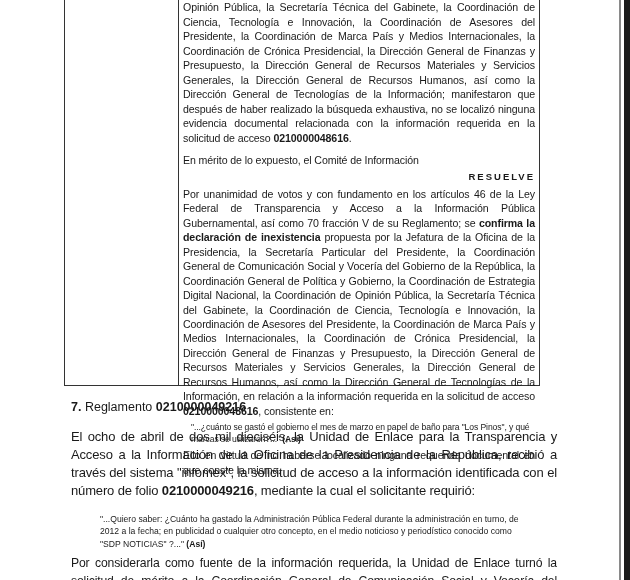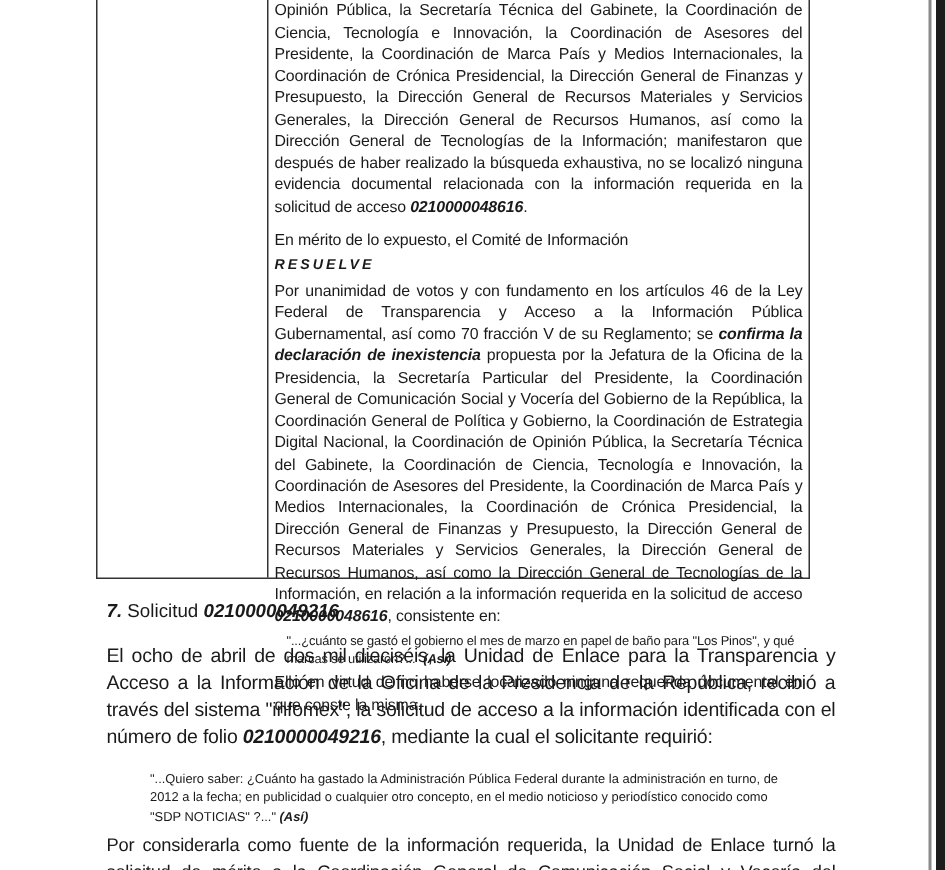--- a/index.html
+++ b/index.html
@@ -16,25 +16,25 @@
     border-left:1px solid #333; border-right:1px solid #333; border-bottom:1px solid #333;
     box-sizing:border-box;
   }
   .table-divider { position:absolute; left:113px; top:0; width:1px; height:100%; background:#333; }
   .table-cell {
     position:absolute; left:118px; top:0; width:352px;
     font-size:10.6px; line-height:14.45px; text-align:justify; letter-spacing:-0.1px;
   }
   .table-cell p { margin:0; }
   .table-cell .gap { margin-top:8px; }
-  .resuelve { text-align:left; font-weight:bold; letter-spacing:2px; font-size:9.5px; margin:3px 0 2px 0 !important;font-style:italic; }
+  .resuelve { text-align:right; font-weight:bold; letter-spacing:2px; font-size:9.5px; margin:3px 0 2px 0 !important; }
   .quote-in-table {
     margin:4px 0 3px 8px !important; font-size:8.6px; line-height:11.5px; text-align:left;
   }
-  b { font-weight:bold;font-style:italic; }
+  b { font-weight:bold; }
 
   .section-heading {
     position:absolute; left:71px; top:398px; font-size:12.5px; line-height:18px;
   }
   .main-paragraph {
     position:absolute; left:71px; top:428px; width:486px;
     font-size:13px; line-height:18px; text-align:justify; letter-spacing:-0.15px;
   }
   .main-paragraph p { margin:0; }
   .request-quote {
@@ -58,21 +58,21 @@
   <div class="table-cell">
     <p style="margin-top:-8px"><span>Gobierno, la Coordinación de Estrategia Digital Nacional, la Coordinación de Opinión Pública, la Secretaría Técnica del Gabinete, la Coordinación de Ciencia, Tecnología e Innovación, la Coordinación de Asesores del Presidente, la Coordinación de Marca País y Medios Internacionales, la Coordinación de Crónica Presidencial, la Dirección General de Finanzas y Presupuesto, la Dirección General de Recursos Materiales y Servicios Generales, la Dirección General de Recursos Humanos, así como la Dirección General de Tecnologías de la Información; manifestaron que después de haber realizado la búsqueda exhaustiva, no se localizó ninguna evidencia documental relacionada con la información requerida en la solicitud de acceso </span><b>0210000048616</b><span>.</span></p>
     <p class="gap">En mérito de lo expuesto, el Comité de Información</p>
     <p class="resuelve">RESUELVE</p>
     <p><span>Por unanimidad de votos y con fundamento en los artículos 46 de la Ley Federal de Transparencia y Acceso a la Información Pública Gubernamental, así como 70 fracción V de su Reglamento; se </span><b>confirma la declaración de inexistencia</b><span> propuesta por la Jefatura de la Oficina de la Presidencia, la Secretaría Particular del Presidente, la Coordinación General de Comunicación Social y Vocería del Gobierno de la República, la Coordinación General de Política y Gobierno, la Coordinación de Estrategia Digital Nacional, la Coordinación de Opinión Pública, la Secretaría Técnica del Gabinete, la Coordinación de Ciencia, Tecnología e Innovación, la Coordinación de Asesores del Presidente, la Coordinación de Marca País y Medios Internacionales, la Coordinación de Crónica Presidencial, la Dirección General de Finanzas y Presupuesto, la Dirección General de Recursos Materiales y Servicios Generales, la Dirección General de Recursos Humanos, así como la Dirección General de Tecnologías de la Información, en relación a la información requerida en la solicitud de acceso </span><b>0210000048616</b><span>, consistente en:</span></p>
     <p class="quote-in-table"><span>"...¿cuánto se gastó el gobierno el mes de marzo en papel de baño para "Los Pinos", y qué marcas se utilizaron?..." </span><b>(Así)</b></p>
     <p>Ello en virtud de no haberse localizado ninguna requerida documental en que conste la misma.</p>
   </div>
 </div>
 
-<div class="section-heading"><b>7.</b><span> Solicitud </span><b>0210000049216</b></div>
+<div class="section-heading"><b>7.</b><span> Reglamento </span><b>0210000049216</b></div>
 
 <div class="main-paragraph">
   <p><span>El ocho de abril de dos mil dieciséis, la Unidad de Enlace para la Transparencia y Acceso a la Información de la Oficina de la Presidencia de la República, recibió a través del sistema "infomex", la solicitud de acceso a la información identificada con el número de folio </span><b>0210000049216</b><span>, mediante la cual el solicitante requirió:</span></p>
 </div>
 
 <div class="request-quote"><span>"...Quiero saber: ¿Cuánto ha gastado la Administración Pública Federal durante la administración en turno, de 2012 a la fecha; en publicidad o cualquier otro concepto, en el medio noticioso y periodístico conocido como "SDP NOTICIAS" ?..." </span><b>(Así)</b></div>
 
 <div class="following-paragraph">
   <p>Por considerarla como fuente de la información requerida, la Unidad de Enlace turnó la solicitud de mérito a la Coordinación General de Comunicación Social y Vocería del Gobierno de la República,  a la Coordinación de Marca País y Medios Internacionales, a la Dirección General de</p>
 </div>

